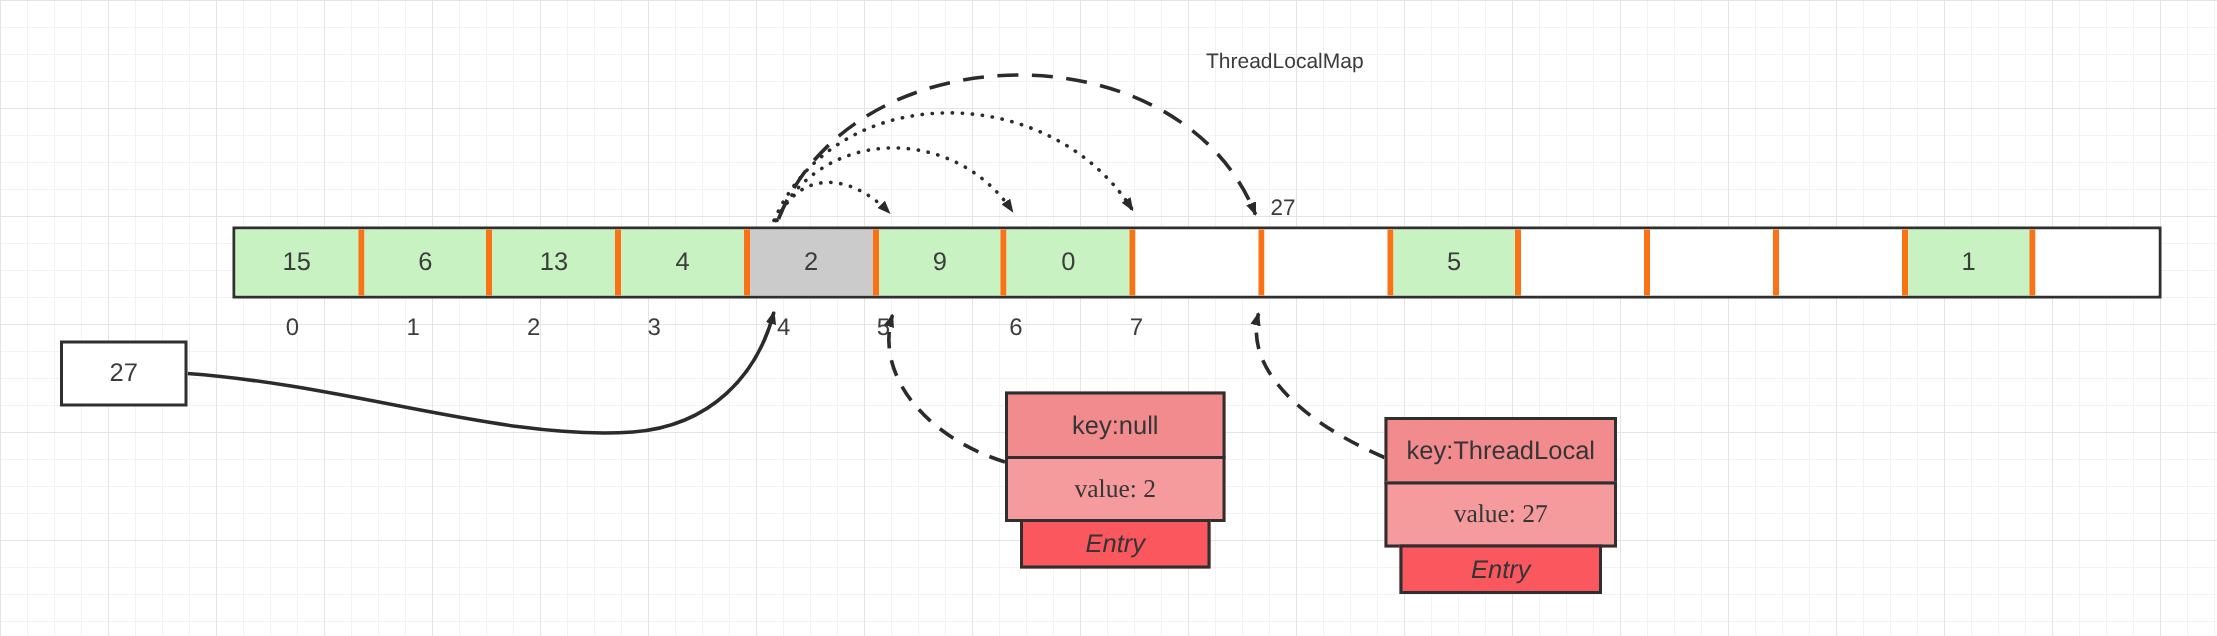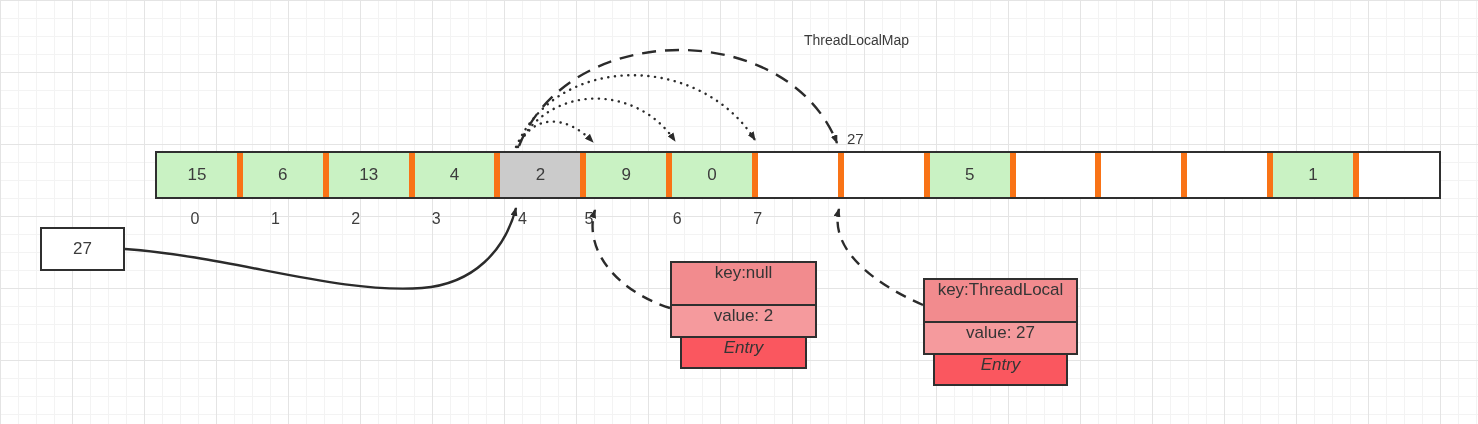--- a/index.html
+++ b/index.html
@@ -15,21 +15,21 @@
   }
   .abs{position:absolute;}
   #title{left:804px;top:32px;font-size:14px;color:#3b3b3b;}
   
   #bucket-array{
     left:155px;top:151px;width:1286px;height:48px;
     display:flex;box-sizing:border-box;border:2px solid #2f2f2f;
     background:#ffffff;
   }
   .cell{
-    flex:1;border-right:6px solid #f97316;
+    flex:1;border-right:4px solid #f97316;
     display:flex;align-items:center;justify-content:center;
     font-size:17px;color:#3c3c3c;
   }
   .cell:last-child{border-right:none;}
   .cell.green{background:#c9f2c3;}
   .cell.gray{background:#cbcbcb;}
   .cell.white{background:#ffffff;}
   
   .idx{
     position:absolute;top:210px;width:80px;text-align:center;
@@ -40,24 +40,24 @@
   #value-box{
     left:40px;top:227px;width:85px;height:44px;box-sizing:border-box;
     background:#ffffff;border:2px solid #2f2f2f;
     display:flex;align-items:center;justify-content:center;
     font-size:17px;color:#3c3c3c;
   }
   
   .entry{font-size:17px;color:#353535;}
   .entry .row{
     box-sizing:border-box;border:2px solid #2f2f2f;
-    display:flex;align-items:flex-start;justify-content:center;
+    display:flex;align-items:center;justify-content:center;
   }
   .entry .e-key{height:45px;background:#f28b8e;}
-  .entry .e-val{height:34px;background:#f59a9d;margin-top:-2px;}
+  .entry .e-val{height:44px;background:#f59a9d;margin-top:-2px;font-family:Liberation Serif, serif;}
   .entry .e-tag{height:33px;background:#fa575f;margin:-2px 10px 0 10px;font-style:italic;}
   svg{position:absolute;left:0;top:0;}
 </style>
 </head>
 <body>
 
 <div id="canvas">
 
   <svg width="1478" height="424" viewBox="0 0 1478 424">
     <defs>

